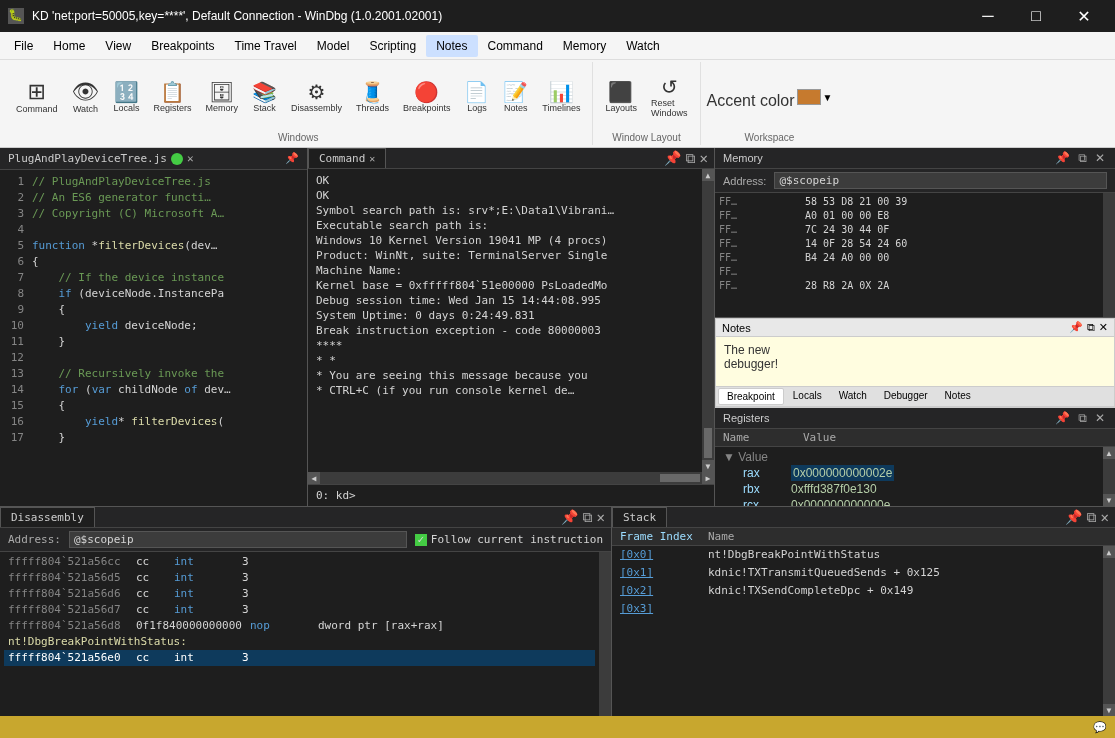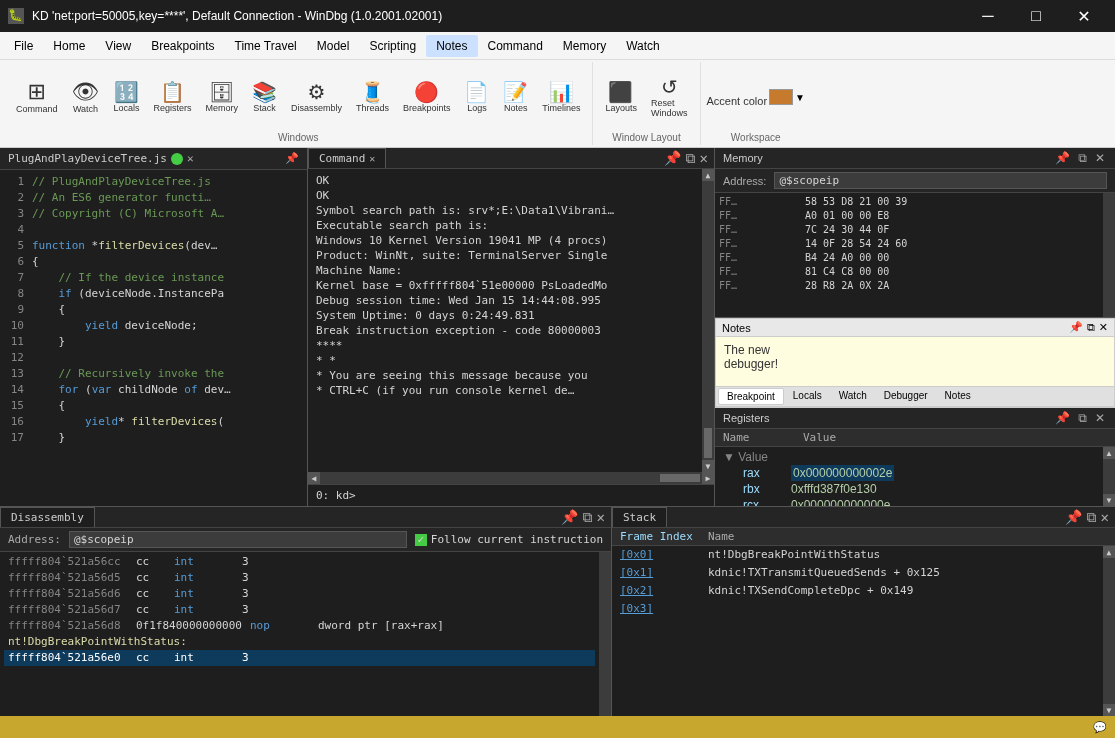--- a/index.html
+++ b/index.html
@@ -429,21 +429,21 @@
       <div class="rb">
         <div class="rb-ico" style="font-size:20px">↺</div>
         <div class="rb-lbl">Reset<br>Windows</div>
       </div>
     </div>
     <div class="rg-label">Window Layout</div>
   </div>
 
   <div class="rg">
     <div class="rg-btns" style="align-items:center">
-      <span style="font-size:11px; color:#333;margin-top:7px;">Accent color</span>
+      <span style="font-size:16px; color:#333;margin-top:7px;">Accent color</span>
       <span class="accent-swatch"></span>
       <span style="font-size:10px; cursor:pointer;">▼</span>
     </div>
     <div class="rg-label">Workspace</div>
   </div>
 </div>
 
 <div style="display:flex; height:calc(738px - 32px - 28px - 88px - 22px); background:#1e1e1e;">
 
   <div style="display:flex; flex-direction:column; width:100%; height:100%;">
@@ -612,21 +612,20 @@
               <div class="memory-row">
                   <span class="mem-addr">FF…</span>
                   <span class="mem-bytes"> 14 0F 28 54 24 60</span>
                 </div>
               <div class="memory-row">
                   <span class="mem-addr">FF…</span>
                   <span class="mem-bytes"> B4 24 A0 00 00</span>
                 </div>
               <div class="memory-row">
                   <span class="mem-addr">FF…</span>
-                  <span class="mem-bytes"> 81 C4 C8 00 00</span>
                 </div>
               <div class="memory-row">
                   <span class="mem-addr">FF…</span>
                   <span class="mem-bytes"> 28 R8 2A 0X 2A</span>
                 </div>
             </div>
             <div style="width:12px; background:#3c3c3c;"></div>
           </div>
         </div>
 

